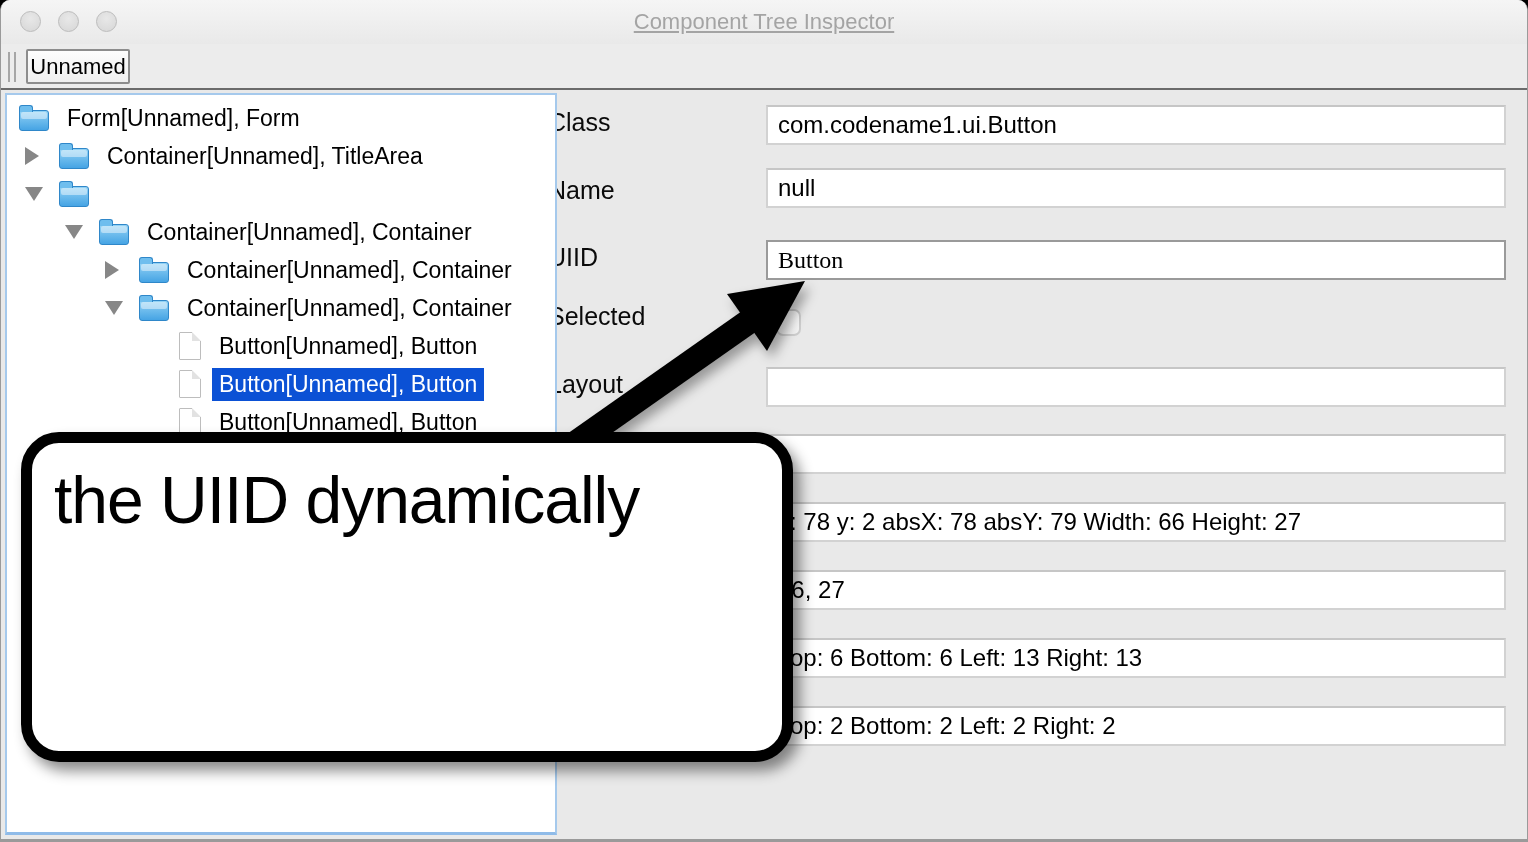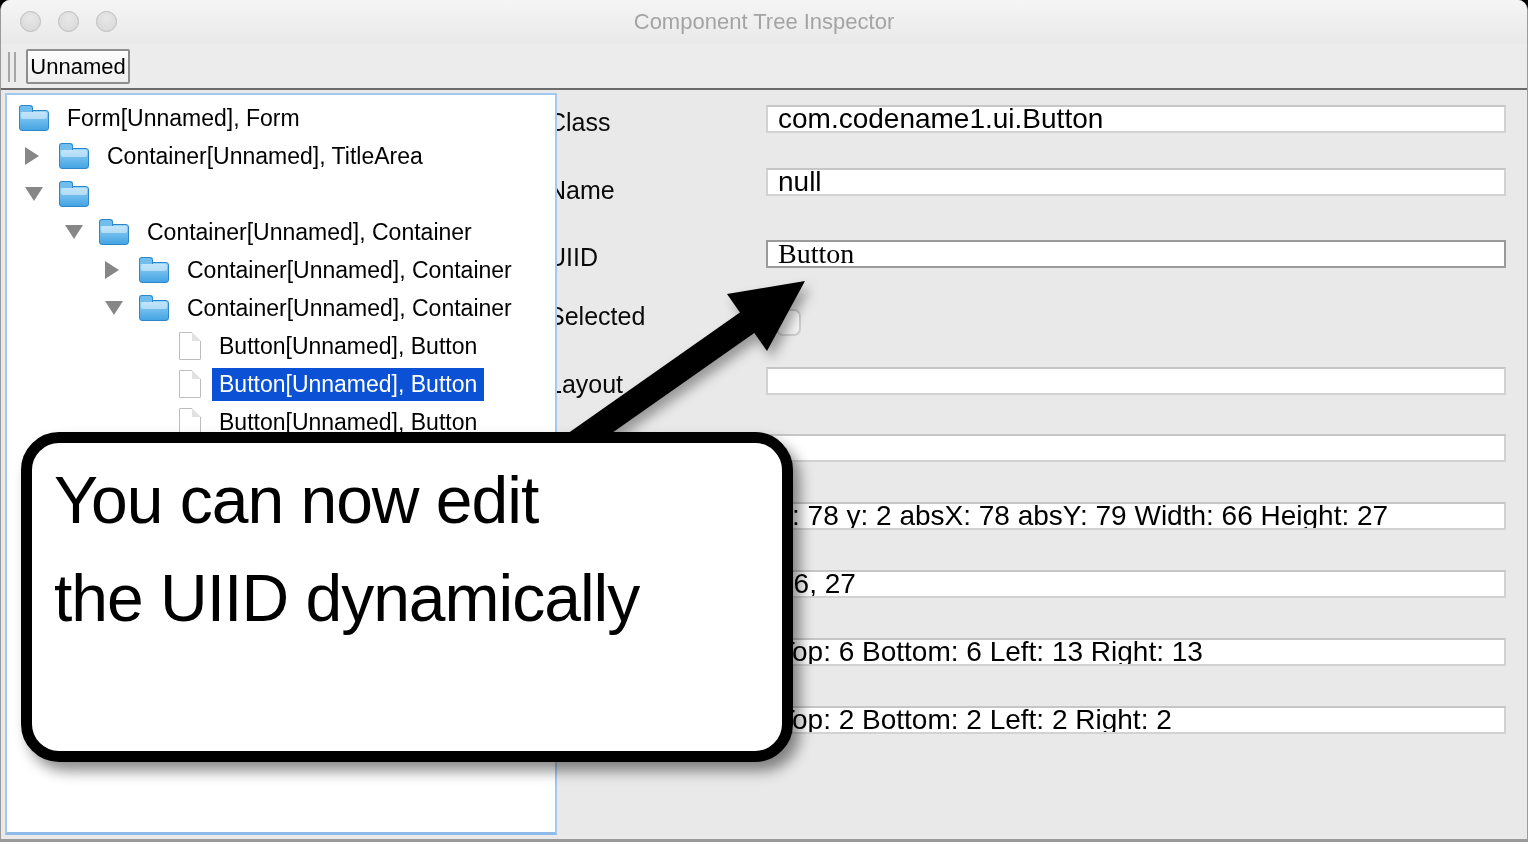--- a/index.html
+++ b/index.html
@@ -8,21 +8,21 @@
   .window{position:relative;width:1528px;height:842px;background:#e9e9e9;
     border-radius:10px 10px 0 0;overflow:hidden;
     border-left:1px solid #9a9a9a;border-right:1px solid #9a9a9a;border-bottom:3px solid #9a9a9a;}
   
   .titlebar{position:absolute;left:0;top:0;width:100%;height:44px;
     background:linear-gradient(#f5f5f5,#e9e9e9);}
   .tl{position:absolute;top:11px;width:21px;height:21px;border-radius:50%;
     background:radial-gradient(circle at 50% 35%,#e8e8e8,#d6d6d6);border:1px solid #bcbcbc;}
   .tl.c1{left:19px}.tl.c2{left:57px}.tl.c3{left:95px}
   .win-title{position:absolute;left:0;right:0;top:9px;text-align:center;
-    font-size:22px;color:#a4a4a4;font-weight:500;}
+    font-size:22px;color:#a4a4a4;font-weight:500;text-decoration:underline;}
   
   .toolbar{position:absolute;left:0;top:44px;width:100%;height:46px;
     background:#ececec;border-bottom:2px solid #6b6b6b;}
   .grip{position:absolute;left:7px;top:8px;display:flex;gap:4px;cursor:grab;}
   .grip span{display:block;width:2px;height:30px;background:#a6a6a6;}
   .btn-refresh{position:absolute;left:25px;top:5px;width:104px;height:35px;
     background:linear-gradient(#fdfdfd,#efefef);border:2px solid #8d8d8d;border-radius:2px;
     font-size:22px;color:#000;font-family:inherit;padding:0;cursor:pointer;}
   
   .content{position:absolute;left:0;top:92px;width:100%;height:750px;background:#e9e9e9;padding-left:23px;}
@@ -41,23 +41,23 @@
     background:#6fbeee;border:1px solid #2f87c9;border-bottom:none;border-radius:3px 3px 0 0;}
   .folder::after{content:'';position:absolute;left:1px;right:1px;top:1px;height:7px;
     background:rgba(255,255,255,.45);border-radius:2px;}
   .document{width:22px;height:28px;background:#fff;border:1px solid #bdbdbd;border-radius:1px;position:relative;}
   .document::before{content:'';position:absolute;top:-1px;right:-1px;width:0;height:0;
     border-bottom:9px solid #e2e2e2;border-right:9px solid #ffffff;}
   .tlabel{padding:3px 7px;}
   .tlabel.sel{background:#0b51d5;color:#fff;}
   
   .ins-label{position:absolute;left:547px;font-size:25px;color:#0a0a0a;z-index:1;}
-  .ins-field{position:absolute;left:765px;width:740px;height:28px;background:#fff;
+  .ins-field{position:absolute;left:765px;width:740px;height:40px;background:#fff;
     border:2px solid #d2d2d2;border-top-color:#c6c6c6;z-index:1;
-    font-size:28px;color:#000;display:flex;align-items:center;padding:0 10px;white-space:nowrap;overflow:hidden;}
+    font-size:24px;color:#000;display:flex;align-items:center;padding:0 10px;white-space:nowrap;overflow:hidden;}
   .ins-field.focused{border-color:#9a9a9a;}
   .checkbox{position:absolute;left:775px;width:25px;height:27px;
     background:linear-gradient(#ffffff,#f1f1f1);border:2px solid #cdcdcd;border-radius:7px;z-index:1;}
   
   .arrow-svg{position:absolute;left:0;top:0;width:1528px;height:750px;z-index:8;pointer-events:none;}
   .callout{position:absolute;left:20px;top:340px;width:772px;height:330px;
     background:#fff;border:11px solid #000;border-radius:38px;z-index:9;
     box-shadow:7px 9px 14px rgba(0,0,0,.45);padding:8px 0 0 22px;}
   .callout-line{font-size:66px;line-height:98px;color:#000;letter-spacing:-1px;white-space:nowrap;}
 </style>
@@ -164,18 +164,17 @@
           <feDropShadow dx="5" dy="7" stdDeviation="6" flood-color="#000" flood-opacity="0.35"></feDropShadow>
         </filter>
       </defs>
       <g filter="url(#ashadow)">
         <line x1="545" y1="372" x2="750" y2="228" stroke="#000" stroke-width="25"></line>
         <polygon points="804,189 766,259 726,202" fill="#000"></polygon>
       </g>
     </svg>
 
     <div class="callout">
-      <div class="callout-line">You can now edit</div>
       <div class="callout-line">the UIID dynamically</div>
     </div>
 
   </div>
 </div>
 
 </body></html>

